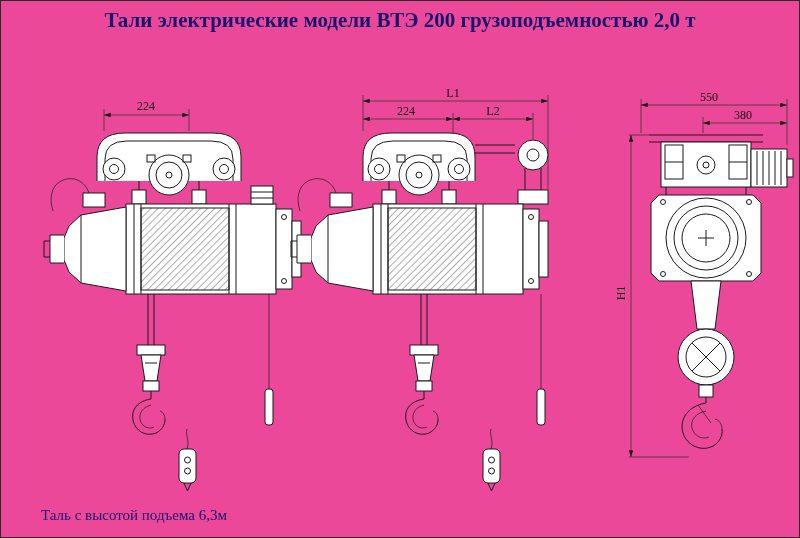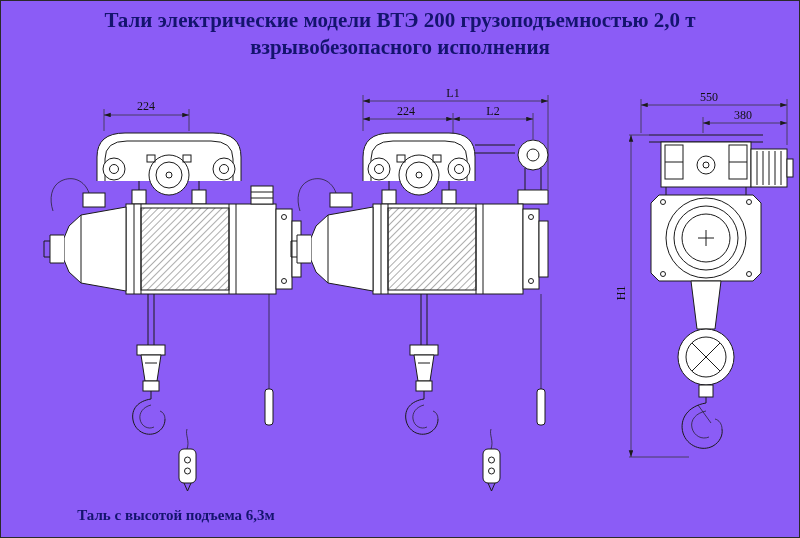--- a/index.html
+++ b/index.html
@@ -1,19 +1,19 @@
 <!DOCTYPE html>
 <html><head>
 <meta charset="utf-8">
 <style>
   html,body { margin:0; padding:0; background:#e9e9e9; }
   .frame {
     position:relative;
     width:800px; height:538px;
-    background:#8b5cf6;
+    background:#ec4899;
     border:1px solid #2a2a2a;
     box-sizing:border-box;
     overflow:hidden;
     font-family:"Liberation Serif", serif;
   }
   .title {
     margin-top:6px;
     text-align:center;
     font-weight:bold;
     font-size:21px;
@@ -33,35 +33,33 @@
     stroke:none; fill:#111;
     font:12px "Liberation Serif", serif;
     text-anchor:middle;
   }
   .drawing marker path { fill:#1b1b1b; stroke:none; }
   .drawing pattern line { stroke:#4a4a4a; stroke-width:0.9; }
   .caption {
     position:absolute;
     top:506px;
     font-size:15px;
-    font-weight:bold;
+    font-weight:normal;
     color:#14146e;
-    text-align:center;
   }
   .caption.left  { left:40px;  width:270px; }
   .caption.right { left:320px; width:300px; }
 </style>
 </head>
 <body>
 
 <div class="frame">
 
   <div class="title">
     <div>Тали электрические модели ВТЭ 200 грузоподъемностью 2,0 т</div>
-    <div>взрывобезопасного исполнения</div>
   </div>
 
   <svg class="drawing" width="800" height="420" viewBox="0 0 800 420">
     <defs>
       <pattern id="hatch" width="5" height="5" patternUnits="userSpaceOnUse" patternTransform="rotate(45)">
         <line x1="0" y1="0" x2="0" y2="5"></line>
       </pattern>
       <marker id="arr" markerWidth="10" markerHeight="8" refX="9" refY="3" orient="auto-start-reverse">
         <path d="M0,0 L9,3 L0,6 Z"></path>
       </marker>

